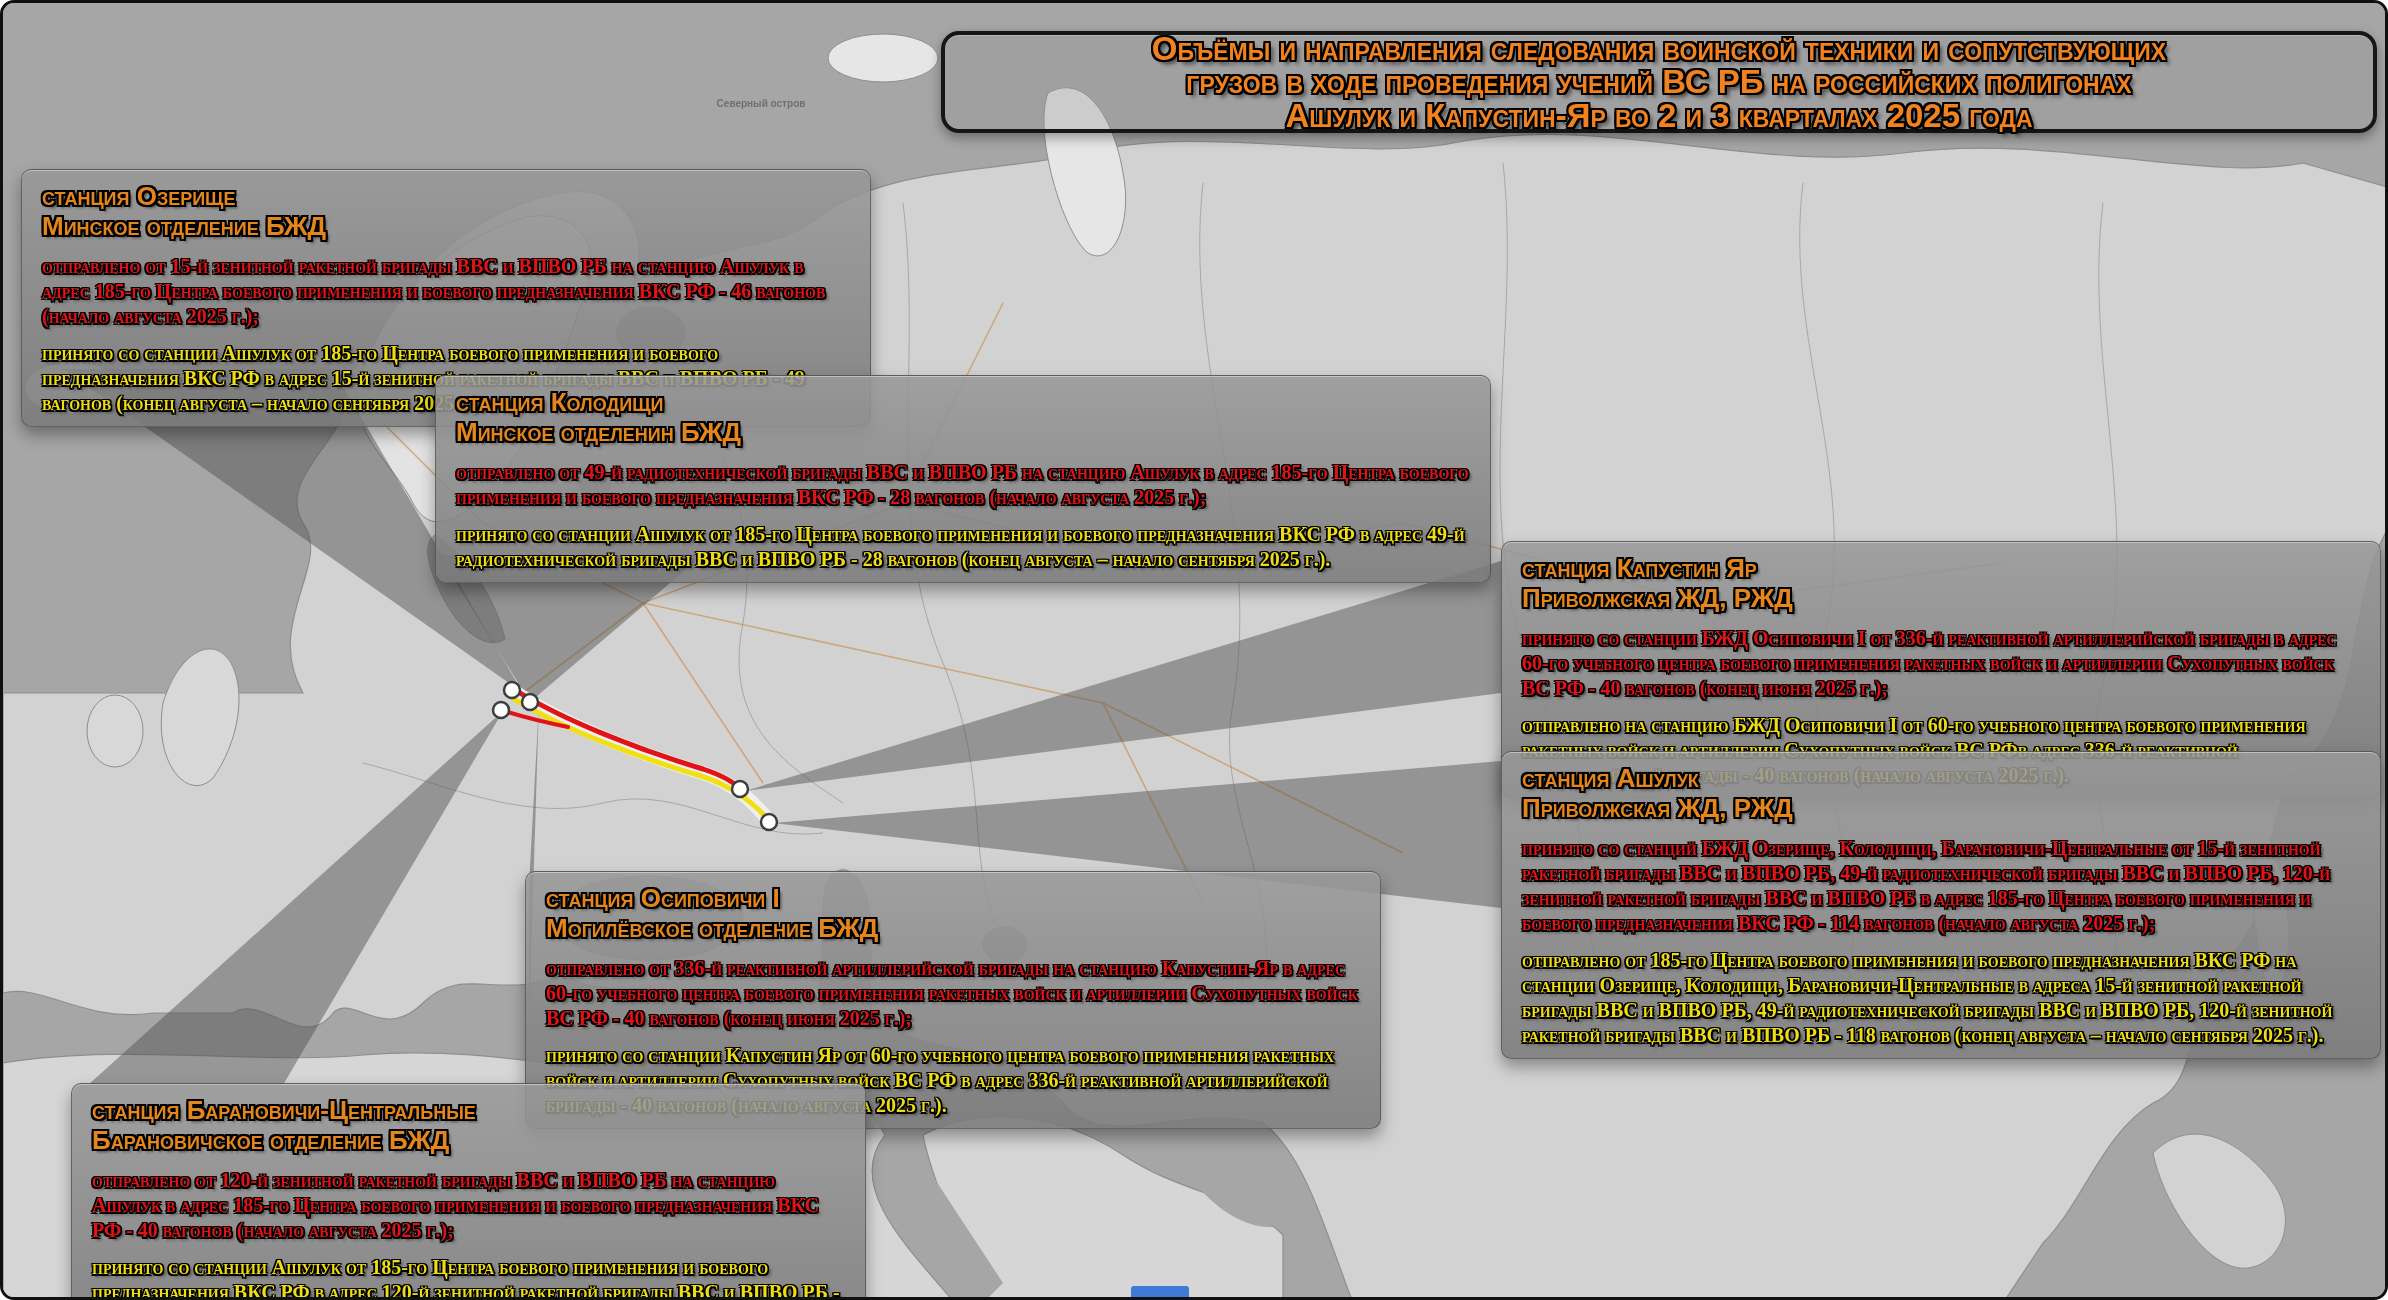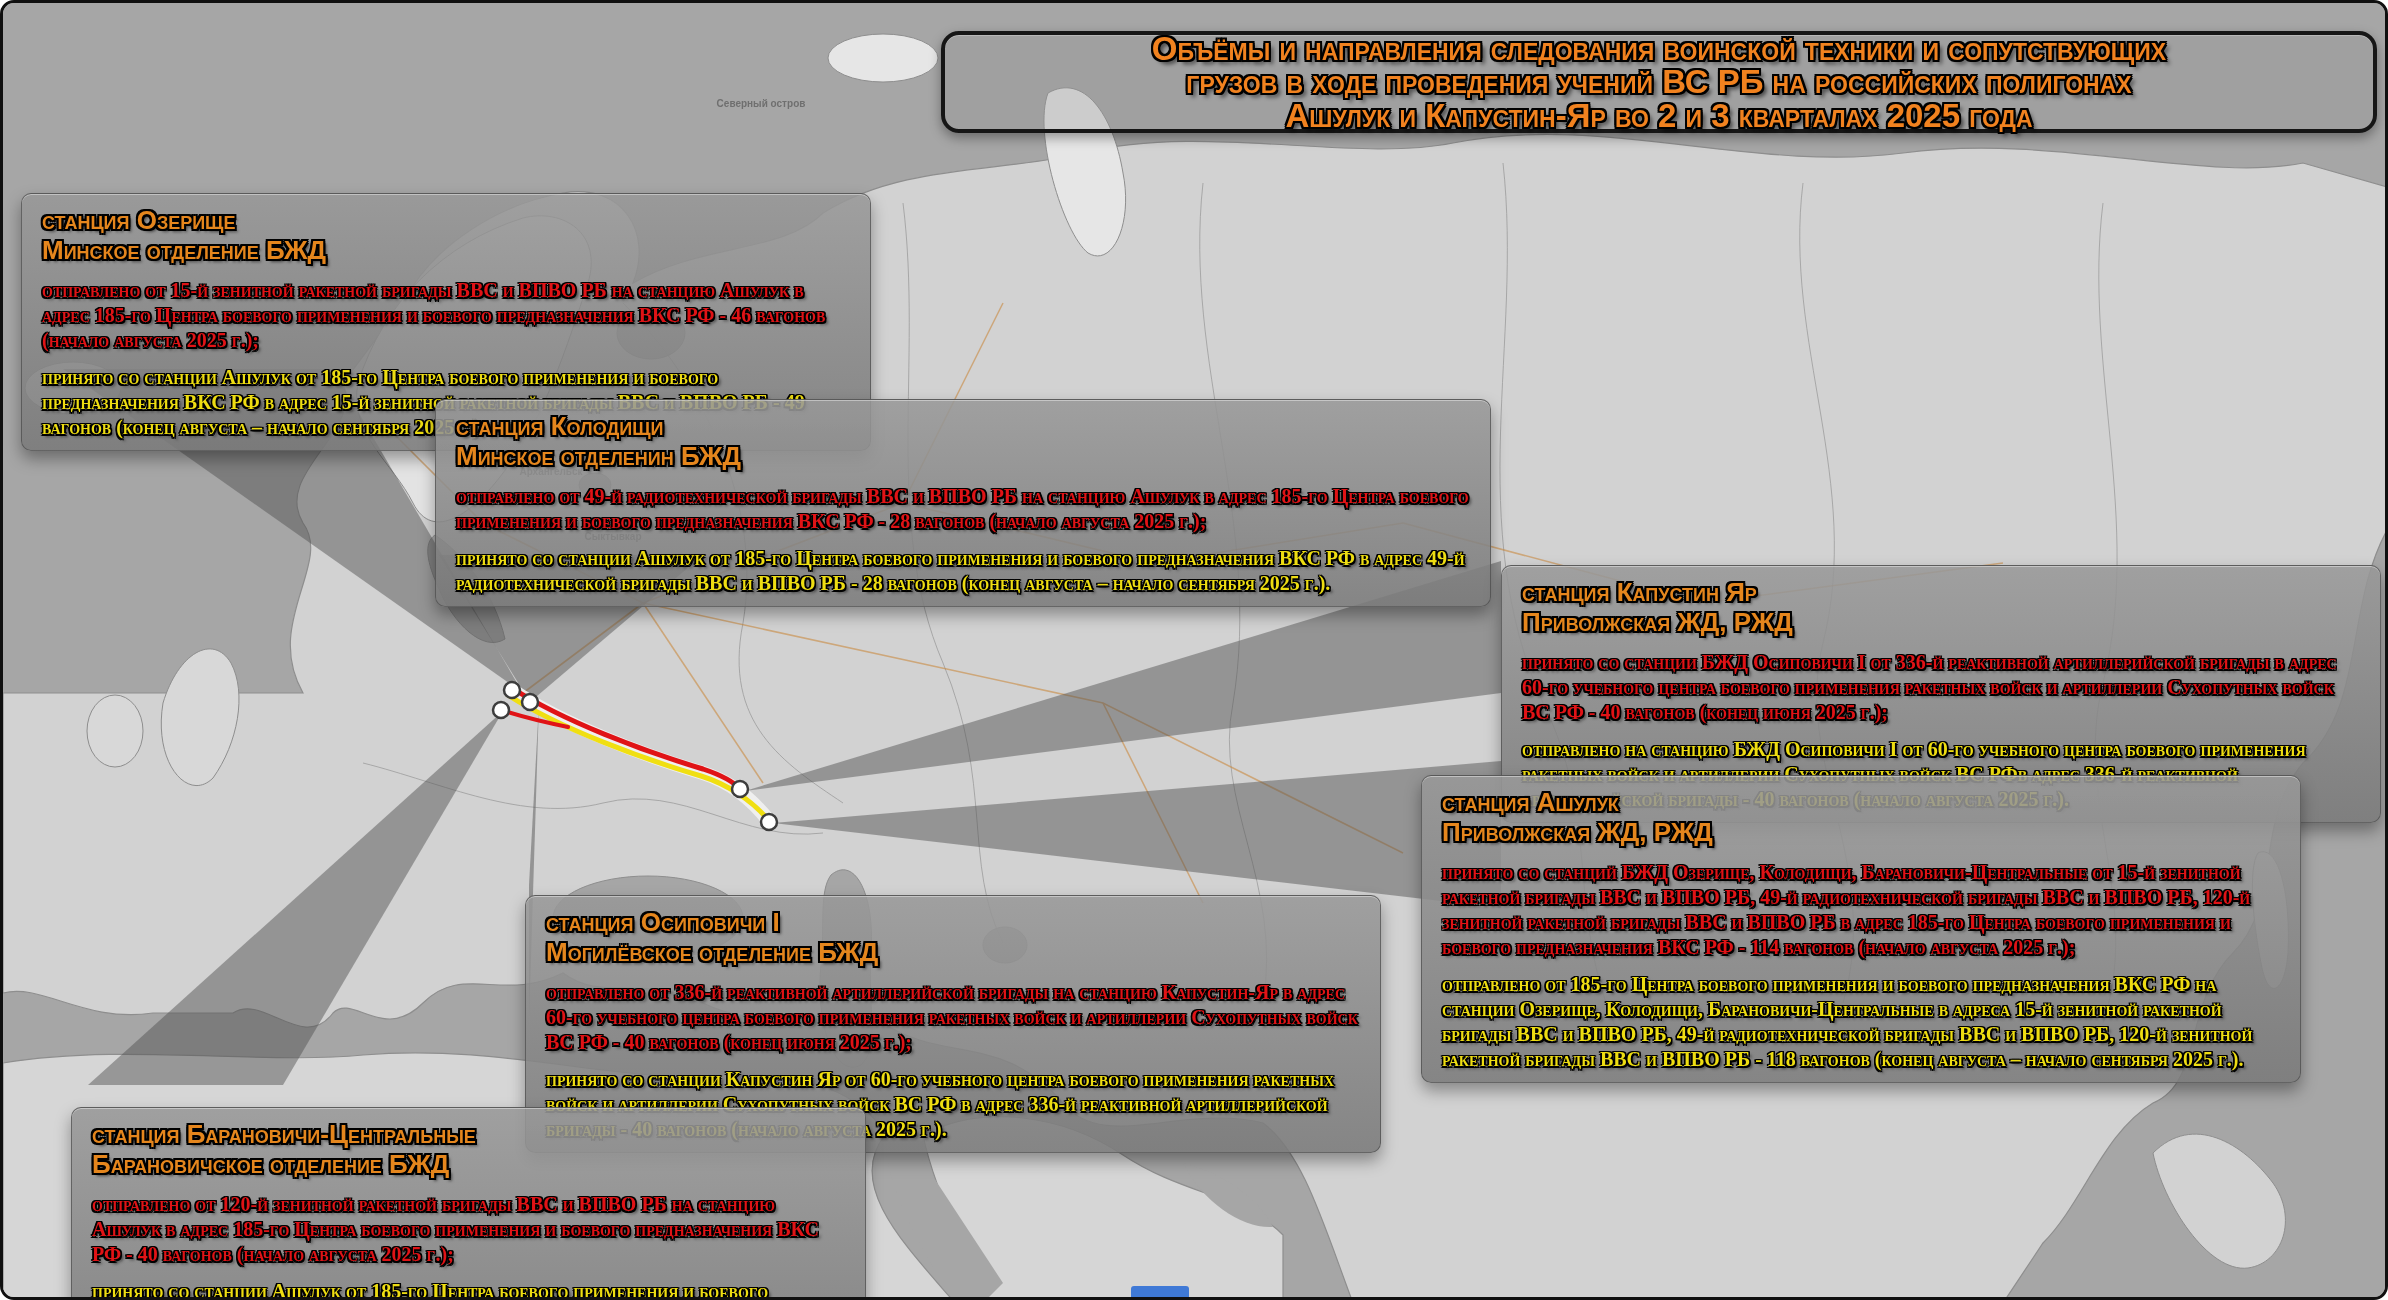--- a/index.html
+++ b/index.html
@@ -25,21 +25,20 @@
     text-shadow:-2px -2px 0 #000,2px -2px 0 #000,-2px 2px 0 #000,2px 2px 0 #000,
                 -2px 0 0 #000,2px 0 0 #000,0 -2px 0 #000,0 2px 0 #000,4px 4px 4px rgba(0,0,0,.65);
   }
   
   .callout{
     position:absolute;box-sizing:border-box;
     background:linear-gradient(180deg,rgba(152,152,152,0.88),rgba(122,122,122,0.88));
     border:1px solid rgba(70,70,70,0.65);border-radius:10px;
     box-shadow:0 8px 16px rgba(0,0,0,0.35), inset 0 1px 0 rgba(255,255,255,0.4);
     padding:12px 20px 10px 20px;
-    margin-top:24px;
   }
   .co-header{
     font-variant:small-caps;font-weight:800;font-size:26px;line-height:1.15;
     color:#e5861d;
     text-shadow:-2px -2px 0 #000,2px -2px 0 #000,-2px 2px 0 #000,2px 2px 0 #000,
                 -2px 0 0 #000,2px 0 0 #000,0 -2px 0 #000,0 2px 0 #000,3px 3px 3px rgba(0,0,0,.55);
   }
   .co-para{
     font-variant:small-caps;font-weight:800;font-size:20px;line-height:1.25;
     margin-top:12px;
@@ -184,21 +183,21 @@
     <div class="co-para co-yellow">принято со станции Ашулук от 185-го Центра боевого применения и боевого предназначения ВКС РФ в адрес 49-й радиотехнической бригады ВВС и ВПВО РБ - 28 вагонов (конец августа – начало сентября 2025 г.).</div>
   </div>
 
   <div class="callout" style="left:1498px;top:538px;width:880px;min-height:204px">
     <div class="co-header">станция Капустин Яр</div>
     <div class="co-header">Приволжская ЖД, РЖД</div>
     <div class="co-para co-red">принято со станции БЖД Осиповичи I от 336-й реактивной артиллерийской бригады в адрес 60-го учебного центра боевого применения ракетных войск и артиллерии Сухопутных войск ВС РФ -  40 вагонов (конец июня 2025 г.);</div>
     <div class="co-para co-yellow">отправлено на станцию БЖД Осиповичи I от 60-го учебного центра боевого применения ракетных войск и артиллерии Сухопутных войск ВС РФв адрес 336-й реактивной артиллерийской бригады -  40 вагонов (начало августа 2025 г.).</div>
   </div>
 
-  <div class="callout" style="left:1418px;top:748px;width:880px;min-height:284px">
+  <div class="callout" style="left:1498px;top:748px;width:880px;min-height:284px">
     <div class="co-header">станция Ашулук</div>
     <div class="co-header">Приволжская ЖД, РЖД</div>
     <div class="co-para co-red">принято со станций БЖД Озерище, Колодищи, Барановичи-Центральные от 15-й зенитной ракетной бригады ВВС и ВПВО РБ, 49-й радиотехнической бригады ВВС и ВПВО РБ, 120-й зенитной ракетной бригады ВВС и ВПВО РБ в адрес 185-го Центра боевого применения и боевого предназначения ВКС РФ -  114 вагонов (начало августа 2025 г.);</div>
     <div class="co-para co-yellow">отправлено от 185-го Центра боевого применения и боевого предназначения ВКС РФ на станции Озерище, Колодищи, Барановичи-Центральные в адреса 15-й зенитной ракетной бригады ВВС и ВПВО РБ, 49-й радиотехнической бригады ВВС и ВПВО РБ, 120-й зенитной ракетной бригады ВВС и ВПВО РБ -  118 вагонов (конец августа – начало сентября 2025 г.).</div>
   </div>
 
   <div class="callout" style="left:522px;top:868px;width:856px;min-height:226px">
     <div class="co-header">станция Осиповичи I</div>
     <div class="co-header">Могилёвское отделение БЖД</div>
     <div class="co-para co-red">отправлено от 336-й реактивной артиллерийской бригады на станцию Капустин-Яр в адрес 60-го учебного центра боевого применения ракетных войск и артиллерии Сухопутных войск ВС РФ - 40 вагонов (конец июня 2025 г.);</div>

